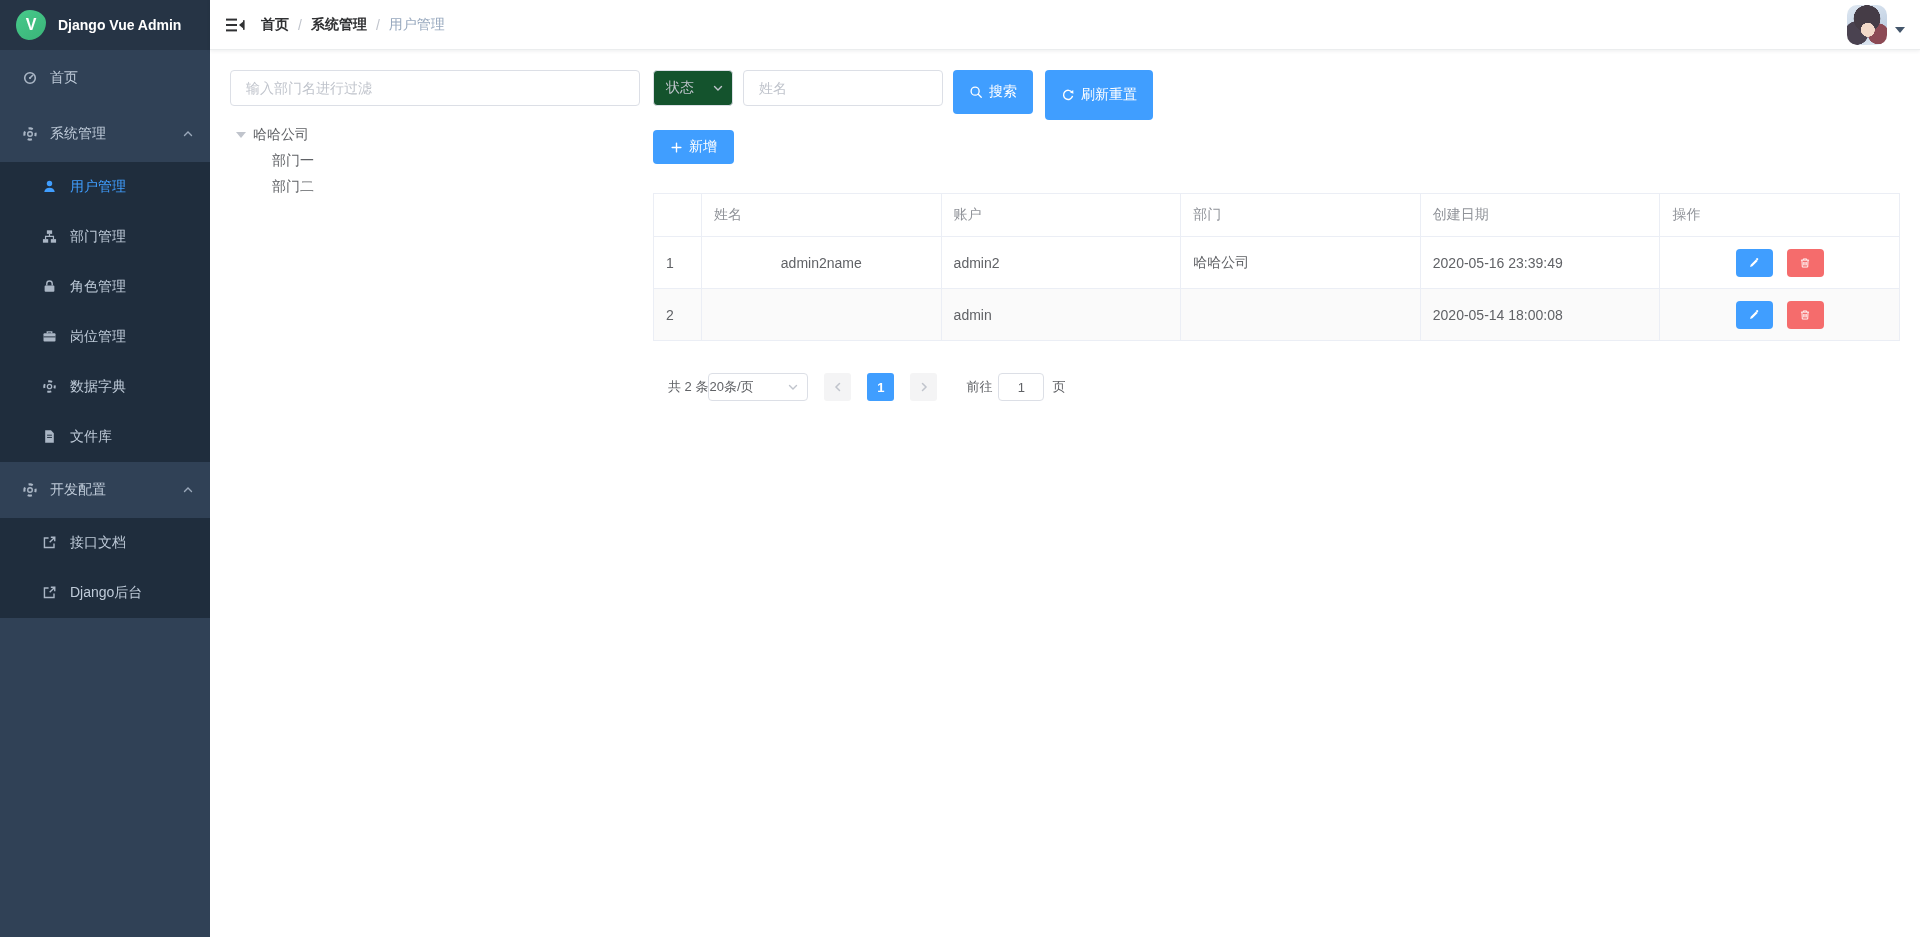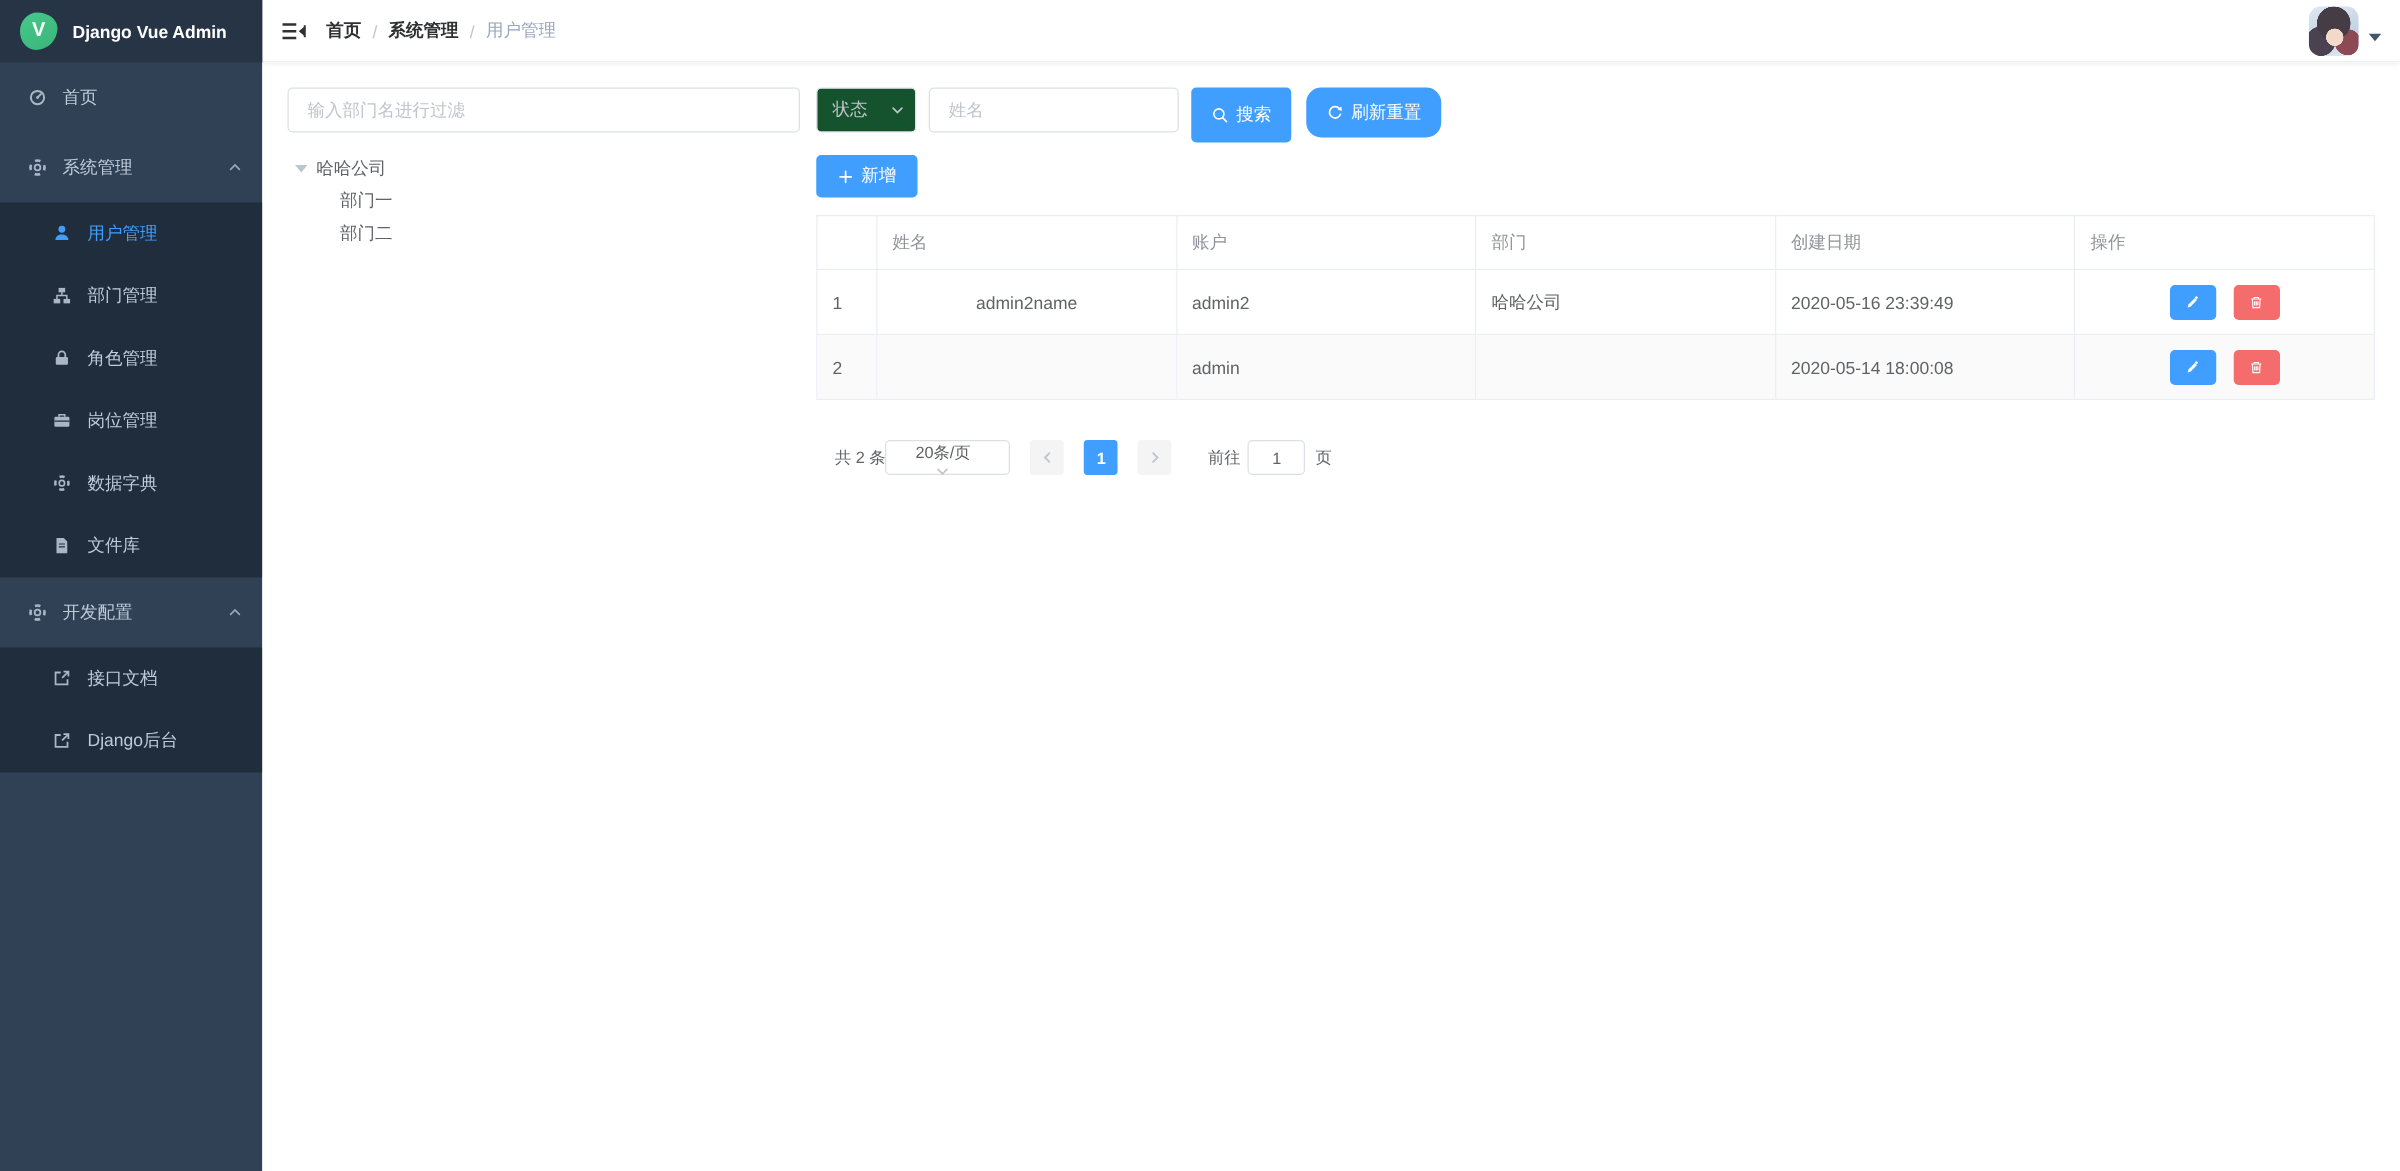--- a/index.html
+++ b/index.html
@@ -52,41 +52,41 @@
   .tree-node.child { padding-left:42px; }
 
   
   .right-panel { flex:1; display:flex; flex-direction:column; }
   .filter-row { display:flex; gap:10px; margin-bottom:10px; }
   .select-box { width:80px; height:36px; border:1px solid #dcdfe6; border-radius:4px; display:flex; align-items:center; justify-content:space-between; padding:0 8px 0 12px; color:#c0c4cc; cursor:pointer; background:#14532d; }
   .name-input { width:200px; }
   .btn { border:none; border-radius:4px; color:#fff; font-size:14px; display:inline-flex; align-items:center; justify-content:center; gap:6px; cursor:pointer; font-family:inherit; }
   .btn-primary { background:#409eff; }
   .btn-search { height:44px; padding:0 16px;justify-content:flex-end; }
-  .btn-reset { height:40px; padding:0 16px; margin-left:2px;border-radius:12px; }
-  .btn-add { height:34px; padding:12px 17px; margin-bottom:14px; align-self:flex-start; }
+  .btn-reset { height:50px; padding:0 16px; margin-left:2px; }
+  .btn-add { height:34px; padding:12px 17px; margin-bottom:29px; align-self:flex-start; }
 
   
   table.data-table { width:100%; border-collapse:collapse; table-layout:fixed; }
   .data-table th, .data-table td { border:1px solid #ebeef5; font-weight:400; padding:0 12px; overflow:hidden; white-space:nowrap; }
   .data-table th { height:43px; color:#909399; font-size:14px; text-align:left; }
   .data-table td { height:52px; color:#606266; font-size:14px; }
   .data-table tr.striped td { background:#fafafa; }
   .col-index { width:48px; }
   .th-center, .td-center { text-align:center; }
   .cell-actions { text-align:center; }
   .mini-btn { width:37px; height:28px; border:none; border-radius:4px; cursor:pointer; display:inline-flex; align-items:center; justify-content:center; vertical-align:middle; }
   .mini-btn + .mini-btn { margin-left:10px; }
   .mini-edit { background:#409eff; }
   .mini-delete { background:#f56c6c; }
 
   
   .pagination { display:flex; align-items:center; margin-top:32px; margin-left:15px; font-size:13px; color:#606266; }
   .pg-total { }
-  .pg-size { width:100px; height:28px; border:1px solid #dcdfe6; border-radius:4px; display:flex; align-items:center; justify-content:space-between; padding:0 8px 0 0; color:#606266; cursor:pointer; margin-right:16px; background:#fff;flex-direction:column; }
+  .pg-size { width:100px; height:28px; border:1px solid #dcdfe6; border-radius:4px; display:flex; align-items:center; justify-content:space-between; padding:0 8px 0 0; color:#606266; cursor:pointer; margin-right:16px; background:#fff; }
   .pg-size .chev { color:#c0c4cc; }
   .pg-btn { width:27px; height:28px; background:#f4f4f5; border:none; border-radius:3px; display:flex; align-items:center; justify-content:center; color:#c0c4cc; cursor:pointer; }
   .pg-page { width:27px; height:28px; background:#409eff; color:#fff; border-radius:3px; display:flex; align-items:center; justify-content:center; font-weight:600; margin:0 16px; cursor:pointer; }
   .pg-next { margin-right:29px; }
   .pg-goto-label { margin-right:6px; }
   .pg-goto-input { width:46px; height:28px; border:1px solid #dcdfe6; border-radius:4px; text-align:center; font-size:13px; color:#606266; outline:none; font-family:inherit; }
   .pg-page-label { margin-left:8px; }
 
   svg { display:block; }
 </style>

